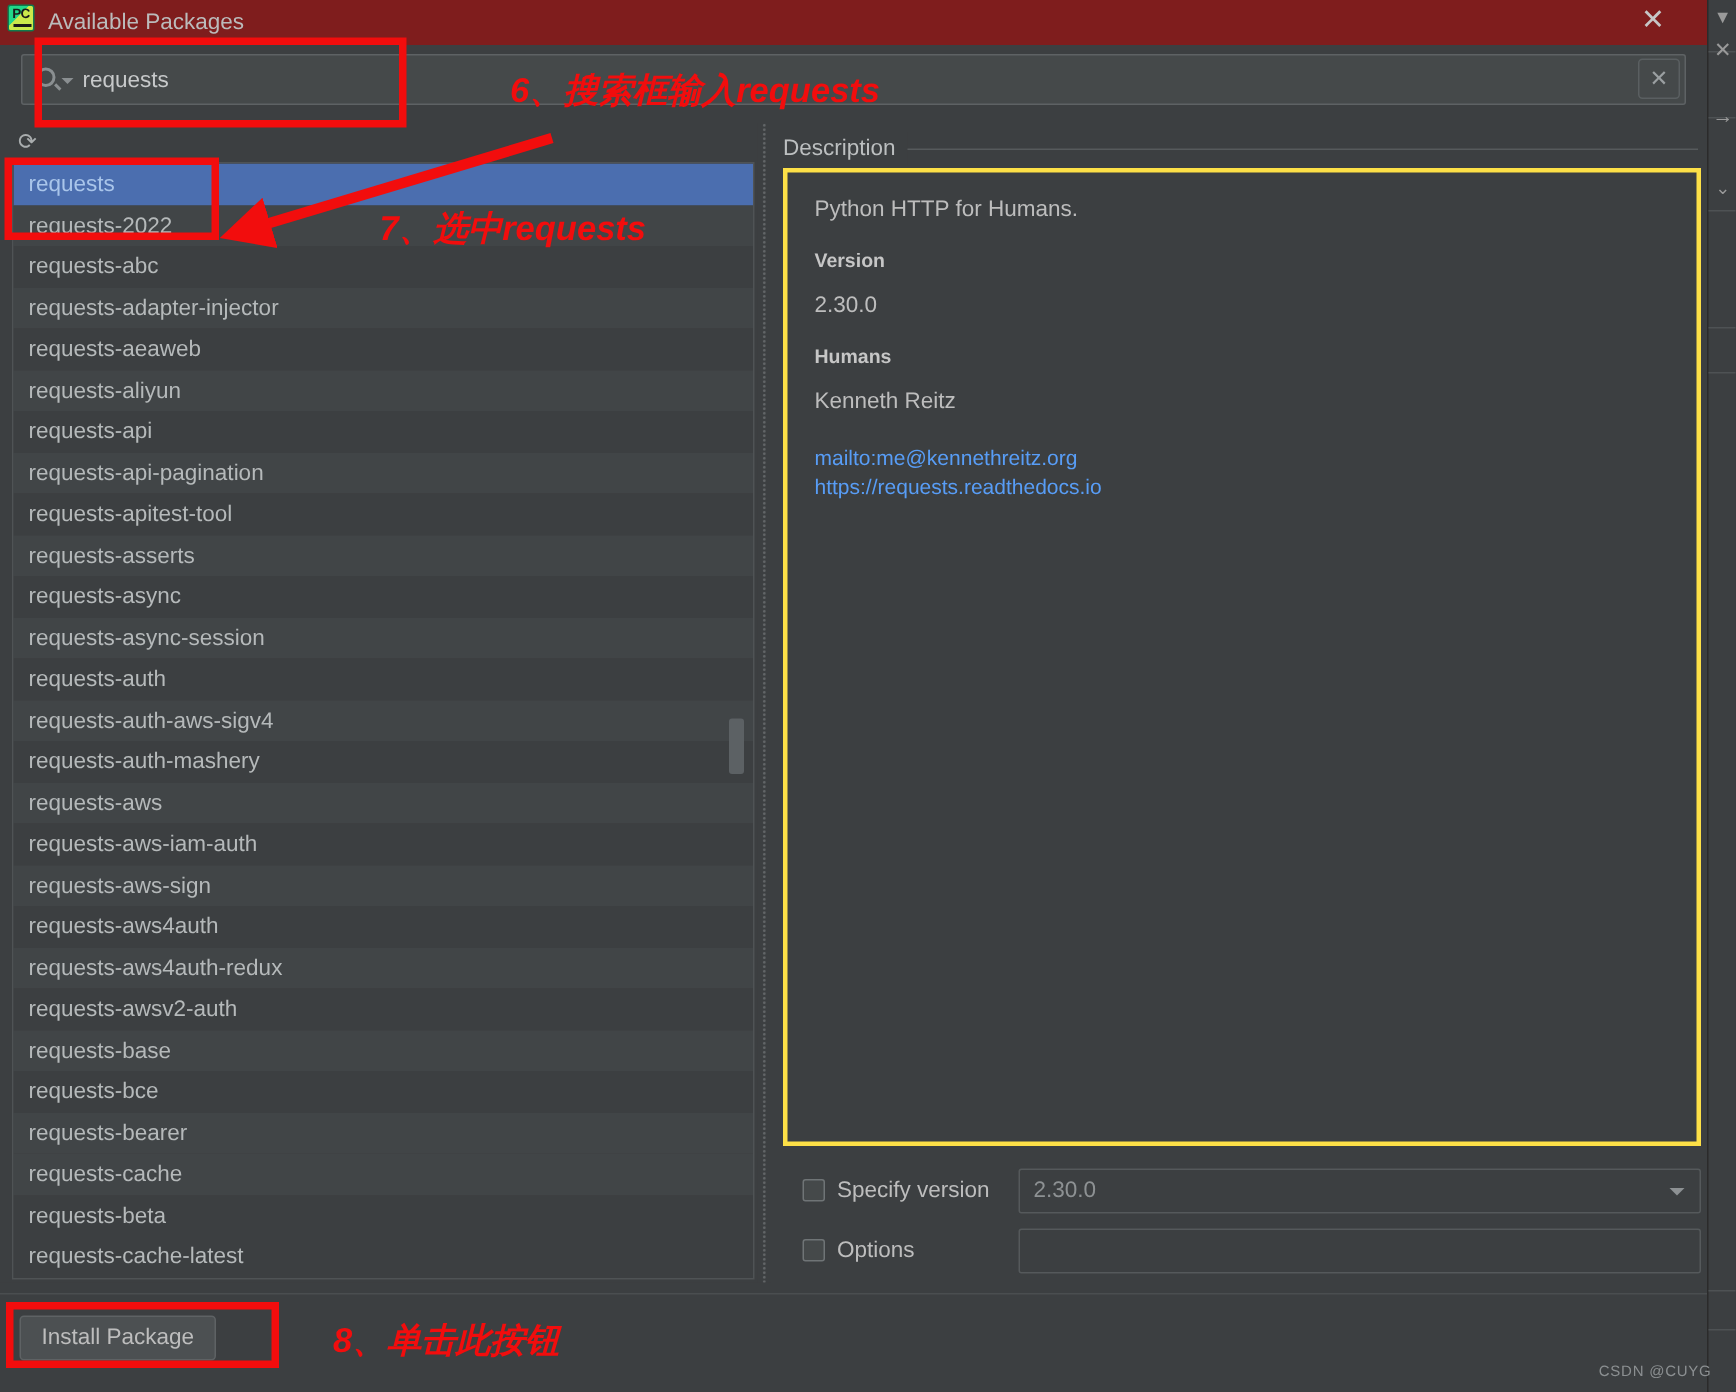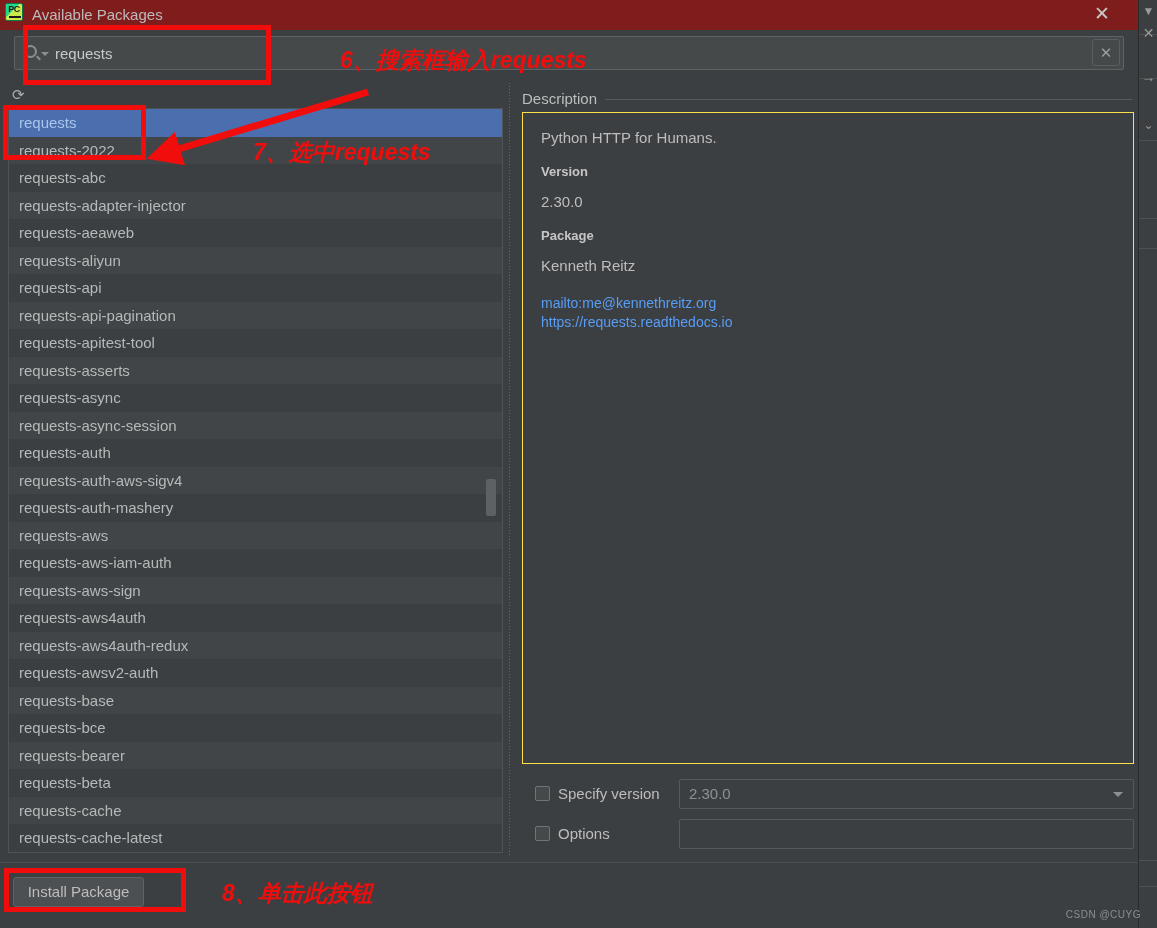--- a/index.html
+++ b/index.html
@@ -260,21 +260,21 @@
     top: 11px; left: 0; right: 0;
     height: 1px;
     background: #565a5c;
     z-index: 1;
   }
   .desc-box {
     position: absolute;
     top: 30px; left: 8px;
     width: 612px; height: 652px;
     background: #3c3f41;
-    border: 1px solid #fde047;
+    border: 3px solid #fde047;
     overflow: hidden;
   }
   .desc-inner { padding: 16px 18px; }
   .desc-summary {
     color: #bdbdbd;
     font-size: 15px;
     margin-bottom: 18px;
   }
   .desc-key {
     color: #c6c6c6;
@@ -454,22 +454,22 @@
           <div class="pkg-row odd">requests-auth-mashery</div>
           <div class="pkg-row even">requests-aws</div>
           <div class="pkg-row odd">requests-aws-iam-auth</div>
           <div class="pkg-row even">requests-aws-sign</div>
           <div class="pkg-row odd">requests-aws4auth</div>
           <div class="pkg-row even">requests-aws4auth-redux</div>
           <div class="pkg-row odd">requests-awsv2-auth</div>
           <div class="pkg-row even">requests-base</div>
           <div class="pkg-row odd">requests-bce</div>
           <div class="pkg-row even">requests-bearer</div>
+          <div class="pkg-row even">requests-cache</div>
           <div class="pkg-row odd">requests-beta</div>
-          <div class="pkg-row even">requests-cache</div>
           <div class="pkg-row odd">requests-cache-latest</div>
         </div>
       <div class="list-scroll-track">
         <div class="list-scroll-thumb"></div>
       </div>
     </div>
 
     <div class="splitter">
       <div class="dots"></div>
     </div>
@@ -479,21 +479,21 @@
       <div class="section-head">
         <span class="rule"></span>
         <span class="lbl">Description</span>
       </div>
 
       <div class="desc-box">
         <div class="desc-inner">
           <div class="desc-summary">Python HTTP for Humans.</div>
           <div class="desc-key">Version</div>
           <div class="desc-val">2.30.0</div>
-          <div class="desc-key">Package</div>
+          <div class="desc-key">Humans</div>
           <div class="desc-val">Kenneth Reitz</div>
           <div class="desc-links">
             <a class="desc-link">mailto:me@kennethreitz.org</a>
             <a class="desc-link">https://requests.readthedocs.io</a>
           </div>
         </div>
       </div>
 
       <div class="opt-row r1">
         <span class="chk"></span>

